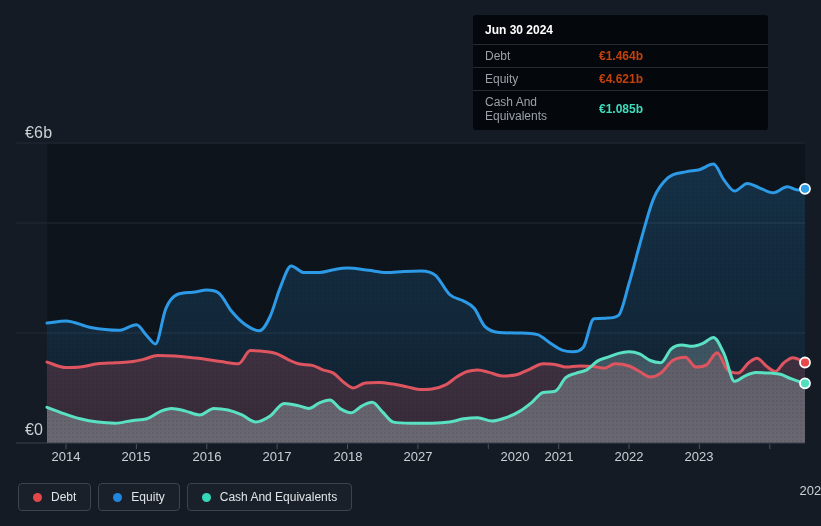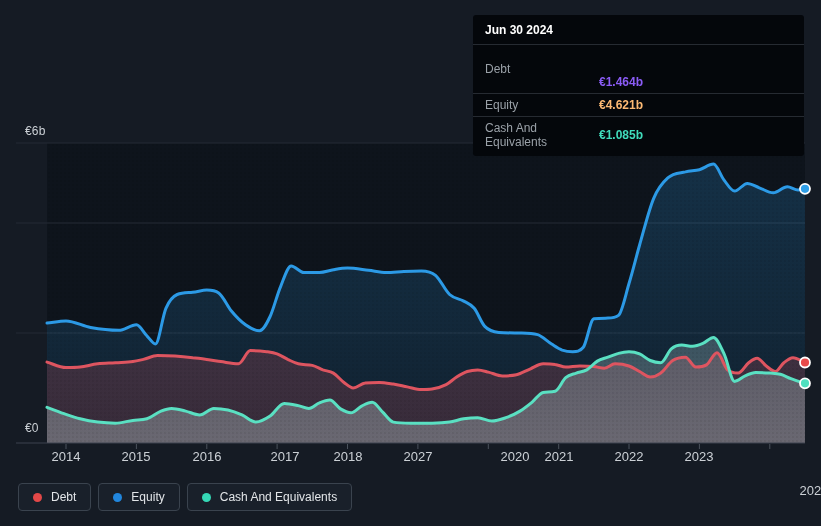--- a/index.html
+++ b/index.html
@@ -8,29 +8,29 @@
     background:#151b24;
     position:relative;
     overflow:hidden;
     font-family:"Liberation Sans", sans-serif;
     -webkit-font-smoothing:antialiased;
   }
   
   #chart-wrap{position:absolute;left:0;top:0;width:821px;height:470px;}
   #chart-svg{position:absolute;left:0;top:0;}
   
-  .y-label{position:absolute;font-size:12px;color:#ccd1d6;letter-spacing:.2px;}
+  .y-label{position:absolute;font-size:16px;color:#ccd1d6;letter-spacing:.2px;}
   #ylab-top{left:25px;top:124px;}
   #ylab-bottom{left:25px;top:421px;}
   
   #x-labels{position:absolute;left:0;top:449px;width:760px;height:18px;}
   .x-label{position:absolute;width:48px;text-align:center;font-size:13px;color:#ccd1d6;}
   
   #tooltip{
-    position:absolute;left:473px;top:15px;width:331px;
+    position:absolute;left:473px;top:15px;width:295px;
     background:#04070b;border-radius:3px;z-index:6;padding-bottom:3px;
   }
   .tt-title{color:#ffffff;font-weight:bold;font-size:12px;padding:8px 12px 7px;border-bottom:1px solid #262b32;}
   .tt-row{display:flex;align-items:center;font-size:12px;padding:4px 12px;color:#9aa1a8;}
   .tt-row .lbl{width:114px;flex-shrink:0;}
   .tt-row .val{font-weight:bold;}
   .tt-row.row-debt{border-bottom:1px solid #262b32;}
   .tt-row.row-cash{border-top:1px solid #262b32;}
   .ratio-bold{color:#ffffff;font-weight:bold;}
   .ratio-rest{color:#9aa1a8;margin-left:4px;}
@@ -93,42 +93,42 @@
       <circle cx="805.0" cy="383.3" r="5" fill="#4fe0c0" stroke="#ffffff" stroke-width="1.8"></circle>
     </svg>
 
   <div class="y-label" id="ylab-top">€6b</div>
   <div class="y-label" id="ylab-bottom">€0</div>
 
   <div id="x-labels">
       <span class="x-label" style="left: 42px;">2014</span>
       <span class="x-label" style="left: 112px;">2015</span>
       <span class="x-label" style="left: 183px; text-align: center;">2016</span>
-      <span class="x-label" style="left: 261px;">2017</span>
+      <span class="x-label" style="left: 253px;">2017</span>
       <span class="x-label" style="left: 324px;">2018</span>
       <span class="x-label" style="left: 394px;">2027</span>
       <span class="x-label" style="left: 491px;">2020</span>
       <span class="x-label" style="left: 535px;">2021</span>
       <span class="x-label" style="left: 605px;">2022</span>
       <span class="x-label" style="left: 675px;">2023</span>
       <span class="x-label" style="left: 790px; margin-top: 34px;">2024</span>
     </div>
 </div>
 
 <div id="tooltip">
   <div class="tt-title">Jun 30 2024</div>
 
   <div class="tt-row row-debt">
     <span class="lbl">Debt</span>
-    <span class="val" id="tt-debt-val" style="color: #8b5cf6; margin-top: 26px;">€1.464b</span>
+    <span class="val" id="tt-debt-val" style="color: #c2410c;">€1.464b</span>
   </div>
 
   <div class="tt-row">
     <span class="lbl">Equity</span>
-    <span class="val" id="tt-equity-val" style="color: #fdba74; text-align: right;">€4.621b</span>
+    <span class="val" id="tt-equity-val" style="color: #c2410c; text-align: right;">€4.621b</span>
   </div>
 
 
   <div class="tt-row row-cash">
     <span class="lbl">Cash And Equivalents</span>
     <span class="val" id="tt-cash-val" style="color: rgb(64, 220, 188);">€1.085b</span>
   </div>
 </div>
 
 <div id="legend">

